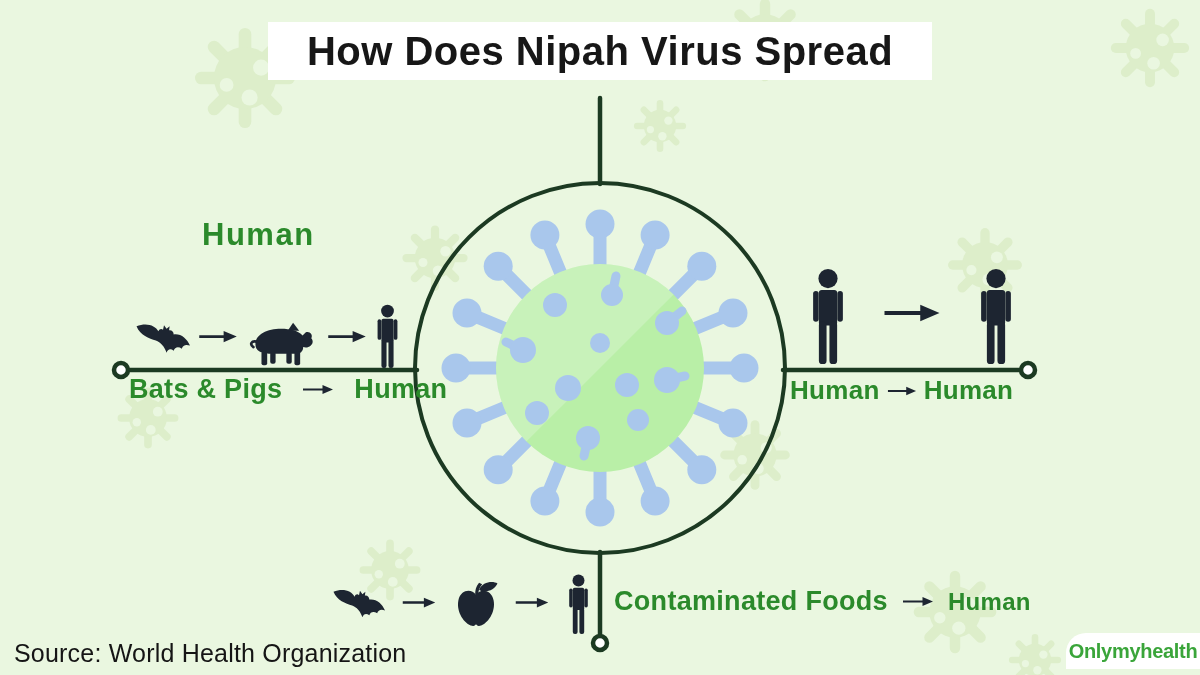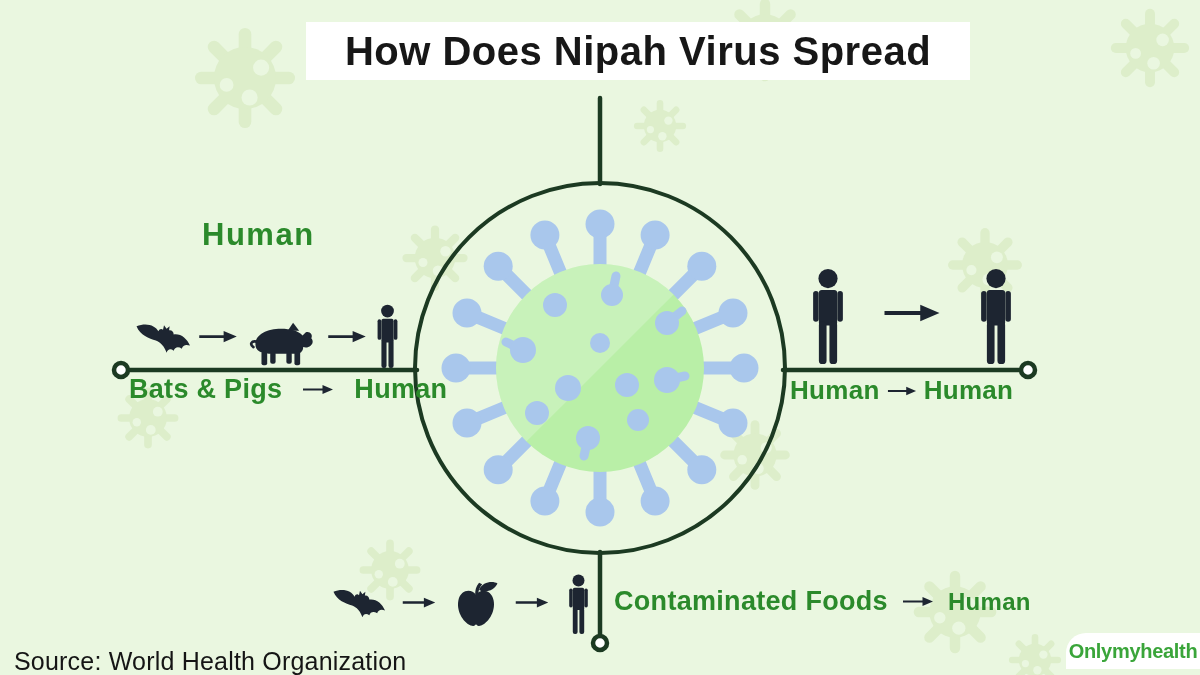--- a/index.html
+++ b/index.html
@@ -6,23 +6,23 @@
   .canvas{position:relative;width:1200px;height:675px;overflow:hidden;background:#eaf7e0;
           font-family:"Liberation Sans","DejaVu Sans",sans-serif;}
   .layer{position:absolute;left:0;top:0;}
   .abs{position:absolute;}
   .row{display:flex;align-items:flex-end;justify-content:space-between;}
   .label-row{display:flex;align-items:center;}
   .green{color:#2b8a2b;font-weight:700;letter-spacing:.3px;white-space:nowrap;}
   .ic{color:#1d2531;fill:currentColor;display:block;}
   .title{left:268px;top:22px;width:664px;height:58px;background:#ffffff;display:flex;
          align-items:center;justify-content:center;font-size:40px;font-weight:700;
-         color:#171717;letter-spacing:.5px;white-space:nowrap;margin-left:38px;}
+         color:#171717;letter-spacing:.5px;white-space:nowrap;}
   .top-label{left:202px;top:217px;font-size:31px;letter-spacing:1.5px;}
-  .source{left:14px;top:639px;font-size:25px;font-weight:500;color:#151515;letter-spacing:.2px;white-space:nowrap;margin-top:8px;}
+  .source{left:14px;top:639px;font-size:25px;font-weight:500;color:#151515;letter-spacing:.2px;white-space:nowrap;}
   .brand{left:1066px;top:633px;width:134px;height:36px;background:#ffffff;
          border-top-left-radius:20px;display:flex;align-items:center;justify-content:center;
          color:#3aa53a;font-weight:700;font-size:20px;letter-spacing:-.3px;}
 </style>
 </head>
 <body>
 
 <div class="canvas">
 
   <svg class="layer" width="1200" height="675" viewBox="0 0 1200 675">

